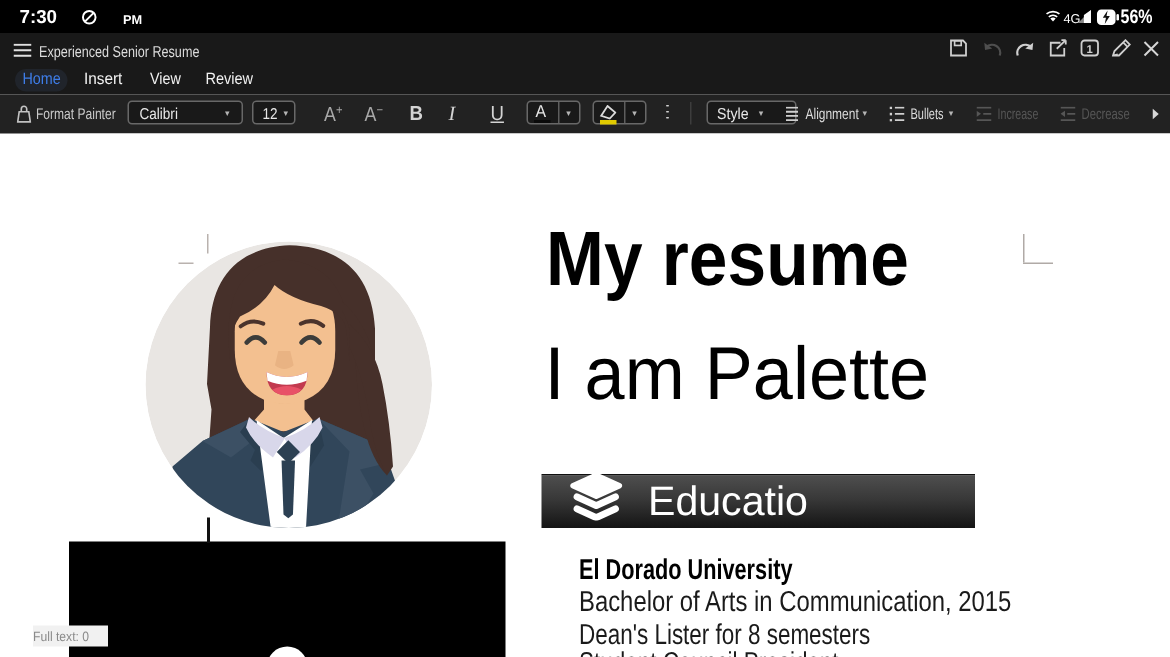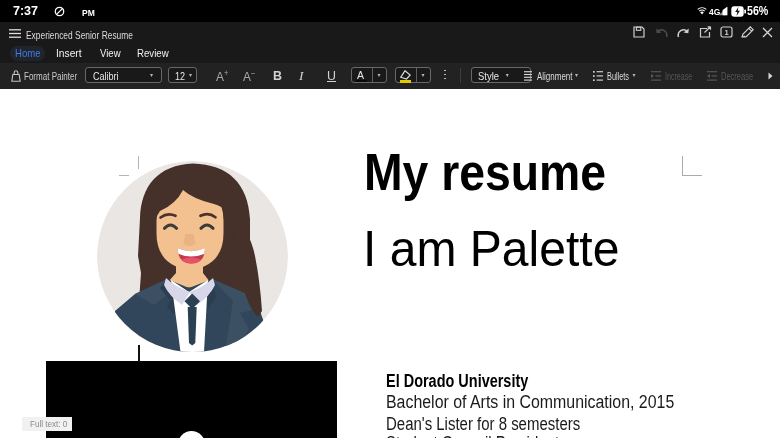--- a/index.html
+++ b/index.html
@@ -12,32 +12,32 @@
   #titlebar { left:0; top:22px; width:780px; height:41px; background:#191919; }
   #toolbar { left:0; top:63px; width:780px; height:26px; background:#222222; }
   .tbox { position:absolute; border:1px solid #686868; border-radius:3px; background:#191919; height:16px; top:4.3px; }
   #doc { left:0; top:89px; width:780px; height:391px; background:#fff;margin-left:20px; }
 </style>
 </head>
 <body>
 <div id="root">
 
   <div class="abs" id="statusbar">
-    <span class="lbl" style="left:13px; top:4px; font-size:12.5px; font-weight:700;">7:37</span>
+    <span class="lbl" style="left:13px; top:4px; font-size:12.5px; font-weight:700;">7:30</span>
     <span class="lbl" style="left:40px; top:7.5px; font-size:8.5px; font-weight:700;margin-left:42px;">PM</span>
     <svg class="abs" style="left:54px; top:5.5px;" width="11" height="11" viewBox="0 0 11 11">
       <circle cx="5.5" cy="5.5" r="4.2" fill="none" stroke="#fff" stroke-width="1.3"></circle>
       <line x1="2.6" y1="8.4" x2="8.4" y2="2.6" stroke="#fff" stroke-width="1.3"></line>
     </svg>
     <svg class="abs" style="left:697px; top:5.5px;" width="10" height="9" viewBox="0 0 10 9">
       <path d="M5 8.4 L3.2 6.3 A2.9 2.9 0 0 1 6.8 6.3 Z" fill="#fff"></path>
       <path d="M2.2 5.2 A4.4 4.4 0 0 1 7.8 5.2" fill="none" stroke="#fff" stroke-width="1.1"></path>
       <path d="M0.7 3.3 A6.6 6.6 0 0 1 9.3 3.3" fill="none" stroke="#fff" stroke-width="1.1"></path>
     </svg>
-    <span class="lbl" style="left:709px; top:6.5px; font-size:8.5px; font-weight:700;">4G</span>
+    <span class="lbl" style="left:709px; top:6.5px; font-size:8.5px; font-weight:400;">4G</span>
     <svg class="abs" style="left:718px; top:6px;" width="10" height="10" viewBox="0 0 10 10">
       <path d="M9.3 0.7 L9.3 9.3 L0.7 9.3 Z" fill="#888"></path>
       <path d="M9.3 0.7 L9.3 9.3 L4.6 9.3 L4.6 4 Z" fill="#fff"></path>
     </svg>
     <svg class="abs" style="left:731px; top:5.5px;" width="15" height="11" viewBox="0 0 15 11">
       <rect x="0.3" y="0.3" width="12.4" height="10.4" rx="2.9" fill="#fff"></rect>
       <rect x="13.3" y="3.4" width="1.7" height="4.2" rx="0.85" fill="#fff"></rect>
       <path d="M7.4 1 L4.2 5.9 L6.3 5.9 L5.5 10 L8.9 4.7 L6.7 4.7 Z" fill="#111"></path>
     </svg>
     <span class="lbl" style="left:747px; top:3px; font-size:13px; font-weight:700; transform:scaleX(0.82);">56%</span>
@@ -237,30 +237,38 @@
 
         <path d="M80.7 87 Q94 93.5 108 87 Q108 102.5 94.3 102.5 Q80.7 102.5 80.7 87 Z" fill="#c23a4f"></path>
         <path d="M80.7 87 Q94 93.5 108 87 L107.4 92.8 Q94 98.3 81.3 92.8 Z" fill="#ffffff"></path>
         <path d="M84.5 98.8 Q94.3 93.8 104 98.8 Q100.5 102.5 94.3 102.5 Q88 102.5 84.5 98.8 Z" fill="#e85167"></path>
       </g>
     </svg>
 
     <span class="lbl" style="left:344px; top:58.3px; font-size:51.3px; font-weight:700; color:#000; line-height:51.3px; transform:scaleX(0.903);">My resume</span>
     <span class="lbl" style="left:343px; top:136.4px; font-size:49.8px; color:#000; line-height:49.8px; transform:scaleX(0.965);">I am Palette</span>
 
+    <div class="abs" style="left:341px; top:227px; width:289px; height:36px; background:linear-gradient(180deg,#4e4e4e 0%,#383838 45%,#141414 100%); border-top:1px solid #101010;">
+      <svg class="abs" style="left:18.5px; top:-1.5px;" width="35" height="31" viewBox="0 0 35 31">
+        <path d="M17.5 0.8 L33 7.8 L17.5 14.8 L2 7.8 Z" fill="#fff" stroke="#fff" stroke-width="3.6" stroke-linejoin="round"></path>
+        <path d="M4.7 15.2 L17.5 21.1 L30.3 15.2" fill="none" stroke="#fff" stroke-width="4.6" stroke-linecap="round" stroke-linejoin="round"></path>
+        <path d="M4.7 23.2 L17.5 29.1 L30.3 23.2" fill="none" stroke="#fff" stroke-width="4.6" stroke-linecap="round" stroke-linejoin="round"></path>
+      </svg>
+      <span class="lbl" style="left:71px; top:0.5px; font-size:27.4px; color:#fff; transform:scaleX(1);">Educatio</span>
+    </div>
 
     <span class="lbl" style="left:366px; top:281px; font-size:19.2px; font-weight:700; color:#000; transform:scaleX(0.754);">El Dorado University</span>
     <span class="lbl" style="left:366px; top:302px; font-size:19.2px; color:#1a1a1a; transform:scaleX(0.829);">Bachelor of Arts in Communication, 2015</span>
     <span class="lbl" style="left:366px; top:324px; font-size:19.2px; color:#1a1a1a; transform:scaleX(0.78);">Dean's Lister for 8 semesters</span>
     <span class="lbl" style="left:366px; top:342.5px; font-size:19.2px; color:#1a1a1a; transform:scaleX(0.78);">Student Council President</span>
 
     <div class="abs" style="left:26px; top:272px; width:291px; height:77px; background:#000; overflow:hidden;">
       <span class="abs" style="left:131.5px; top:70px; width:27px; height:27px; border-radius:50%; background:#fff;"></span>
     </div>
 
     <span class="abs" style="left:118px; top:256px; width:1.5px; height:17px; background:#111;"></span>
 
-    <span class="abs" style="left:2px; top:328px; width:50px; height:14px; background:#f1f1f1; color:#8a8a8a; font-size:9px; line-height:14px; text-align:right;"><span class="lbl" style="position:static; transform:scaleX(0.9); display:inline-block;">Full text: 0</span></span>
+    <span class="abs" style="left:2px; top:328px; width:50px; height:14px; background:#f1f1f1; color:#8a8a8a; font-size:9px; line-height:14px; text-align:left;"><span class="lbl" style="position:static; transform:scaleX(0.9); display:inline-block;">Full text: 0</span></span>
 
     <span class="abs" style="left:775px; top:5px; width:2.5px; height:111px; background:#3b79f0; border-radius:1px;"></span>
   </div>
 
 </div>
 
 </body></html>

